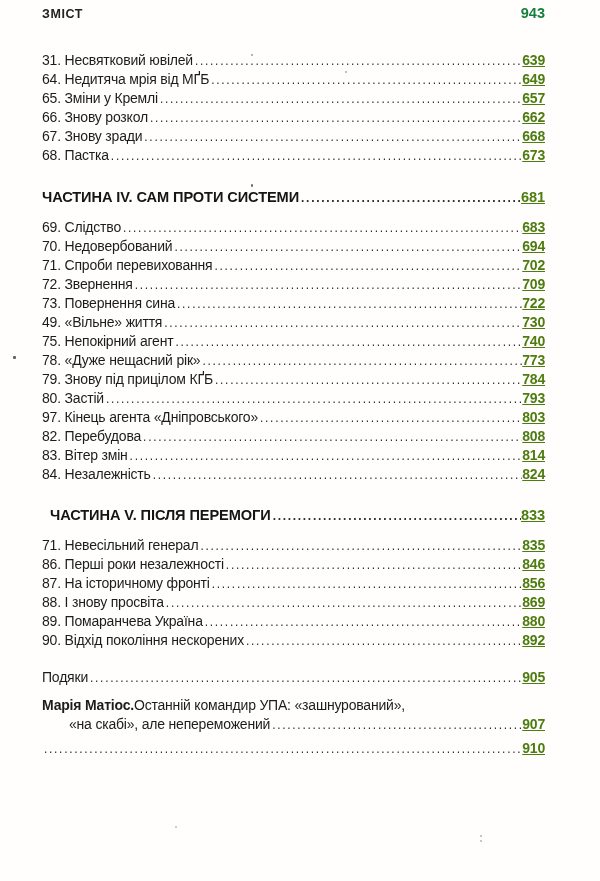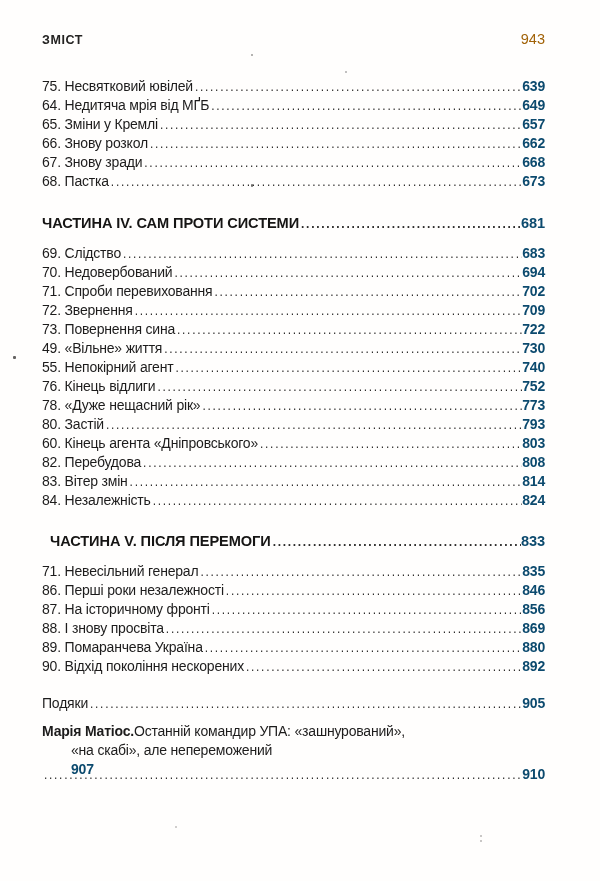--- a/index.html
+++ b/index.html
@@ -8,39 +8,39 @@
     width:600px; height:881px;
     background:#fffefd;
     overflow:hidden;
     font-family:"Liberation Sans", sans-serif;
     color:#1d1c1c;
   }
   .content {
     position:absolute;
     left:42px; top:0;
     width:503px;
-    padding-top:32px;
+    padding-top:6px;
   }
   .page-header {
     display:flex;
     justify-content:space-between;
     align-items:baseline;
     height:15px;
     line-height:15px;
   }
   .page-header .title {
     font-size:12.5px;
     font-weight:bold;
     letter-spacing:0.6px;
     color:#242322;
   }
   .page-header .folio {
     font-size:14.5px;
-    font-weight:normal;
-    color:#a16207;
+    font-weight:bold;
+    color:#15803d;
     text-align:center;
   }
   .toc { margin-top:30px; }
   section { margin:0; }
   .row {
     display:flex;
     align-items:baseline;
     height:19px;
     line-height:19px;
     font-size:14px;
@@ -53,35 +53,35 @@
     overflow:hidden;
     white-space:nowrap;
     margin-left:2px;
     color:#2b2a29;
   }
   .leader::after {
     content:"......................................................................................................................................................................................";
     font-size:12px;
     letter-spacing:1.7px;
   }
-  .pagenum { white-space:nowrap; font-weight:bold; color:#0c4a6e; }
+  .pagenum { white-space:nowrap; font-weight:bold; color:#4d7c0f;text-decoration:underline; }
   .section-part .row {
     font-weight:bold;
     font-size:14.6px;
     letter-spacing:-0.1px;
     color:#161514;
   }
   
   .toc section:nth-child(2) { margin-top:23px; margin-bottom:11px; }
   .toc section:nth-child(4) { margin-top:22px; margin-bottom:11px;margin-left:8px; }
   .toc section:nth-child(6) { margin-top:18px; }
   .toc section:nth-child(7) { margin-top:9px; }
   .toc section:nth-child(8) { margin-top:5px; }
   .bold-lead { font-weight:bold; }
-  .row.indent2 { padding-left:27px;flex-direction:column; }
+  .row.indent2 { padding-left:27px; }
   
   .speck { position:absolute; background:#4a4846; border-radius:1px; }
   .s1 { left:251px; top:54px;  width:2px; height:2px; opacity:.55; }
   .s2 { left:345px; top:71px;  width:2px; height:2px; opacity:.45; }
   .s3 { left:251px; top:184px; width:2px; height:3px; opacity:.8; }
   .s4 { left:13px;  top:356px; width:3px; height:3px; opacity:.85; }
   .s5 { left:480px; top:835px; width:2px; height:2px; opacity:.4; }
   .s6 { left:480px; top:840px; width:2px; height:2px; opacity:.4; }
   .s7 { left:175px; top:826px; width:2px; height:2px; opacity:.35; }
 </style>
@@ -90,21 +90,21 @@
 
 <div class="page">
   <div class="content">
     <div class="page-header">
       <span class="title">ЗМІСТ</span>
       <span class="folio">943</span>
     </div>
     <div class="toc" id="toc">
         <section class="section section-entries">
           <div class="row">
-            <span class="entry-text">75. Несвятковий ювілей</span>
+            <span class="entry-text">31. Несвятковий ювілей</span>
             <span class="leader"></span>
             <span class="pagenum">639</span>
           </div>
           <div class="row">
             <span class="entry-text">64. Недитяча мрія від МҐБ</span>
             <span class="leader"></span>
             <span class="pagenum">649</span>
           </div>
           <div class="row">
             <span class="entry-text">65. Зміни у Кремлі</span>
@@ -159,41 +159,41 @@
             <span class="entry-text">73. Повернення сина</span>
             <span class="leader"></span>
             <span class="pagenum">722</span>
           </div>
           <div class="row">
             <span class="entry-text">49. «Вільне» життя</span>
             <span class="leader"></span>
             <span class="pagenum">730</span>
           </div>
           <div class="row">
-            <span class="entry-text">55. Непокірний агент</span>
+            <span class="entry-text">75. Непокірний агент</span>
             <span class="leader"></span>
             <span class="pagenum">740</span>
           </div>
           <div class="row">
-            <span class="entry-text">76. Кінець відлиги</span>
-            <span class="leader"></span>
-            <span class="pagenum">752</span>
-          </div>
-          <div class="row">
             <span class="entry-text">78. «Дуже нещасний рік»</span>
             <span class="leader"></span>
             <span class="pagenum">773</span>
           </div>
           <div class="row">
+            <span class="entry-text">79. Знову під прицілом КҐБ</span>
+            <span class="leader"></span>
+            <span class="pagenum">784</span>
+          </div>
+          <div class="row">
             <span class="entry-text">80. Застій</span>
             <span class="leader"></span>
             <span class="pagenum">793</span>
           </div>
           <div class="row">
-            <span class="entry-text">60. Кінець агента «Дніпровського»</span>
+            <span class="entry-text">97. Кінець агента «Дніпровського»</span>
             <span class="leader"></span>
             <span class="pagenum">803</span>
           </div>
           <div class="row">
             <span class="entry-text">82. Перебудова</span>
             <span class="leader"></span>
             <span class="pagenum">808</span>
           </div>
           <div class="row">
             <span class="entry-text">83. Вітер змін</span>

